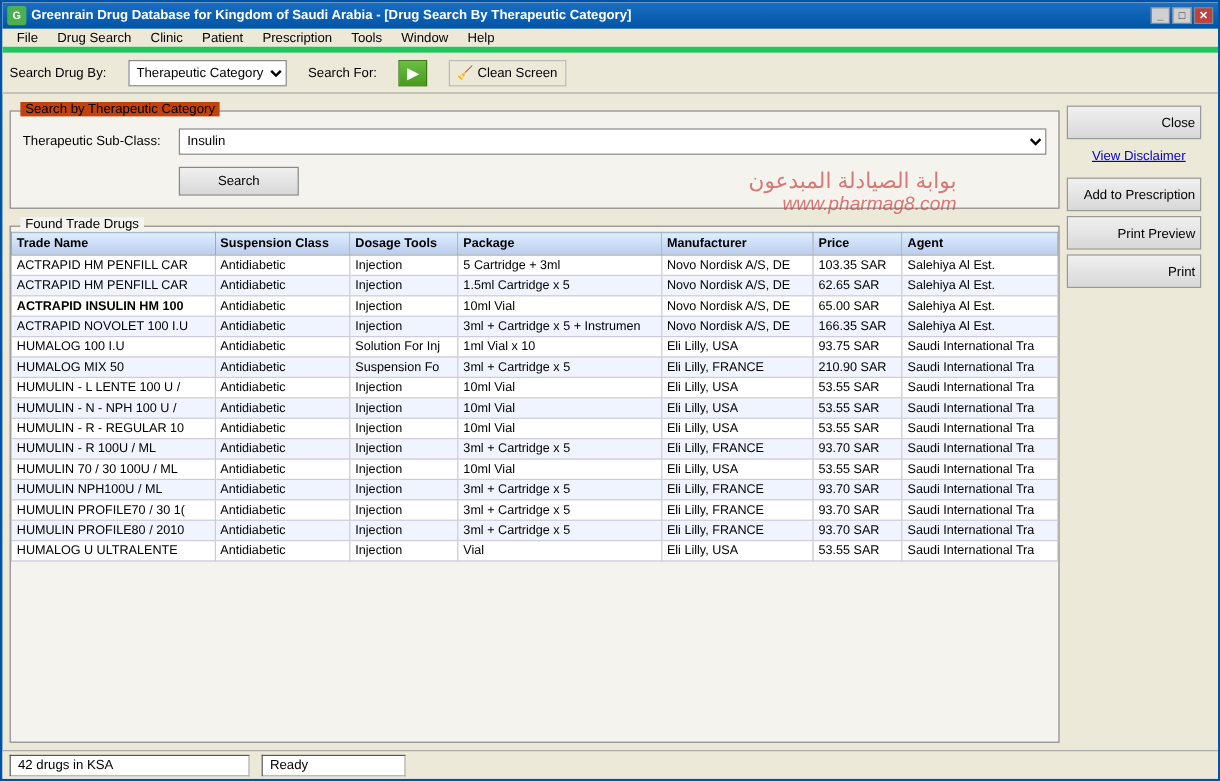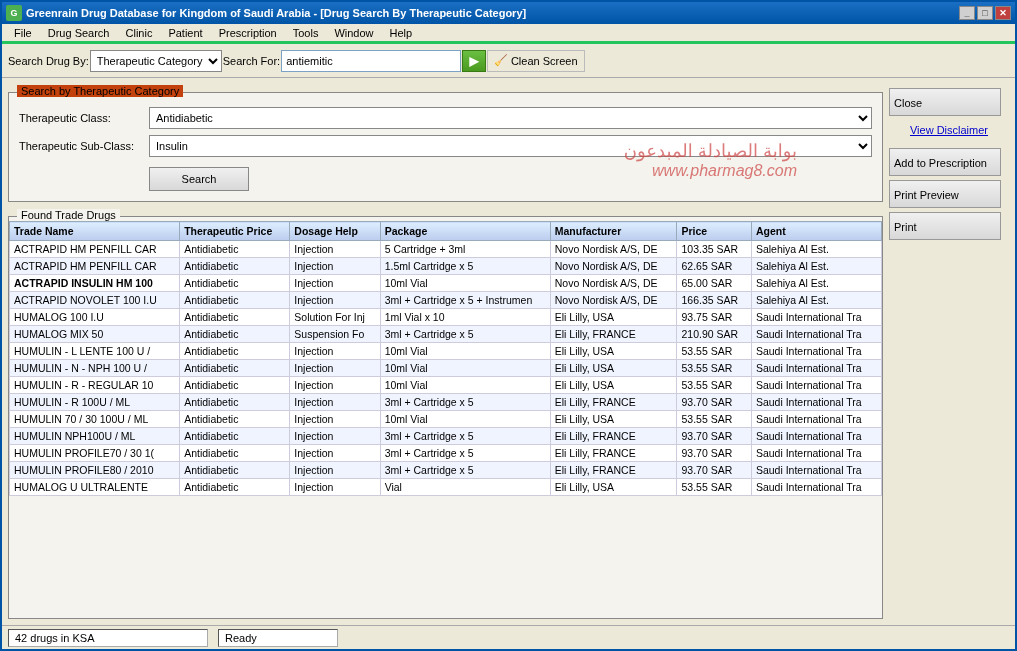--- a/index.html
+++ b/index.html
@@ -32,31 +32,31 @@
     #title-bar .title-text { flex: 1; font-size: 11px; }
     #title-bar .win-btns { display: flex; gap: 2px; }
     .win-btn {
       width: 16px; height: 14px; background: #d0d0d0; border: 1px solid #888;
       display: flex; align-items: center; justify-content: center;
       font-size: 9px; cursor: pointer; color: #333;
     }
     .win-btn.close-btn { background: #c04040; color: white; }
     
     #menu-bar {
-      background: #ece9d8; border-bottom: 3px solid #22c55e;
+      background: #ece9d8; border-bottom: 5px solid #22c55e;
       height: 20px; display: flex; align-items: center; padding: 0 4px;
       font-size: 11px;
     }
     .menu-item {
       padding: 2px 8px; cursor: pointer;
     }
     
     #toolbar {
       background: #ece9d8; padding: 4px 6px;
-      display: flex; align-items: center; gap: 1px;
+      display: flex; align-items: center; gap: 18px;
       border-bottom: 1px solid #aaa; height: 34px;
     }
     #toolbar label { font-size: 11px; }
     #toolbar select {
       font-size: 11px; padding: 2px; height: 22px;
       border: 1px solid #888; background: white;
     }
     #toolbar input[type="text"] {
       border: 1px solid #7ba2c4; height: 22px; padding: 2px 4px;
       font-size: 11px; width: 180px;
@@ -134,21 +134,21 @@
     #drug-table tr:nth-child(even) td { background: #f0f4ff; }
     #drug-table tr:nth-child(odd) td { background: white; }
     
     #right-panel {
       width: 120px; display: flex; flex-direction: column; gap: 4px; padding-top: 4px;
     }
     .action-btn {
       width: 112px; height: 28px; padding: 2px 4px;
       background: linear-gradient(to bottom, #f0f0f0, #d8d8d8);
       border: 1px solid #999; cursor: pointer; font-size: 11px;
-      text-align: left; line-height: 24px;
+      text-align: right; line-height: 24px;
     }
     .action-btn.close-action { margin-bottom: 4px; }
     .disclaimer-link {
       font-size: 11px; color: #0000cc; text-decoration: underline;
       cursor: pointer; text-align: center; display: block; margin-bottom: 8px;
     }
     
     #status-bar {
       height: 24px; background: #ece9d8; border-top: 1px solid #aaa;
       display: flex; align-items: center; padding: 0 6px;
@@ -185,38 +185,32 @@
     <div class="menu-item">Tools</div>
     <div class="menu-item">Window</div>
     <div class="menu-item">Help</div>
   </div>
 
 <div id="toolbar">
   <label>Search Drug By:</label>
   <select>
   <option>Therapeutic Category</option><option>Generic Name</option><option>Trade Name</option></select>
   <label>Search For:</label>
-  <input type="text" value="antiemitic" style="">
   <div class="go-btn">▶</div>
   <div class="clean-btn">
     <span>🧹</span>
     <span>Clean Screen</span>
   </div>
 </div>
 
 <div id="main">
   <div id="left-panel">
 
     <div class="group-box" style="padding: 14px 10px 10px 10px;">
       <span class="group-title">Search by Therapeutic Category</span>
-      <div class="form-row">
-        <label>Therapeutic Class:</label>
-        <select>
-        <option>Antidiabetic</option><option>Antibiotic</option><option>Antihypertensive</option></select>
-      </div>
       <div class="form-row">
         <label>Therapeutic Sub-Class:</label>
         <select>
         <option>Insulin</option><option>Oral Hypoglycemic</option></select>
       </div>
       <div>
         <button class="search-btn">Search</button>
       </div>
     </div>
 
@@ -225,22 +219,22 @@
       <div class="url">www.pharmag8.com</div>
     </div>
 
     <div id="drugs-section">
       <span class="group-title">Found Trade Drugs</span>
       <div id="drug-table-wrapper">
         <table id="drug-table">
           <thead>
             <tr id="drug-table-header">
             <th>Trade Name</th>
-                <th>Therapeutic Price</th>
-                <th>Dosage Help</th>
+                <th>Suspension Class</th>
+                <th>Dosage Tools</th>
                 <th>Package</th>
                 <th>Manufacturer</th>
                 <th>Price</th>
                 <th>Agent</th>
               </tr>
           </thead>
           <tbody id="drug-table-body">
           <tr>
                 <td style="max-width: 150px; overflow: hidden;">ACTRAPID HM PENFILL CAR</td>
                 <td style="max-width: 150px; overflow: hidden;">Antidiabetic</td>

